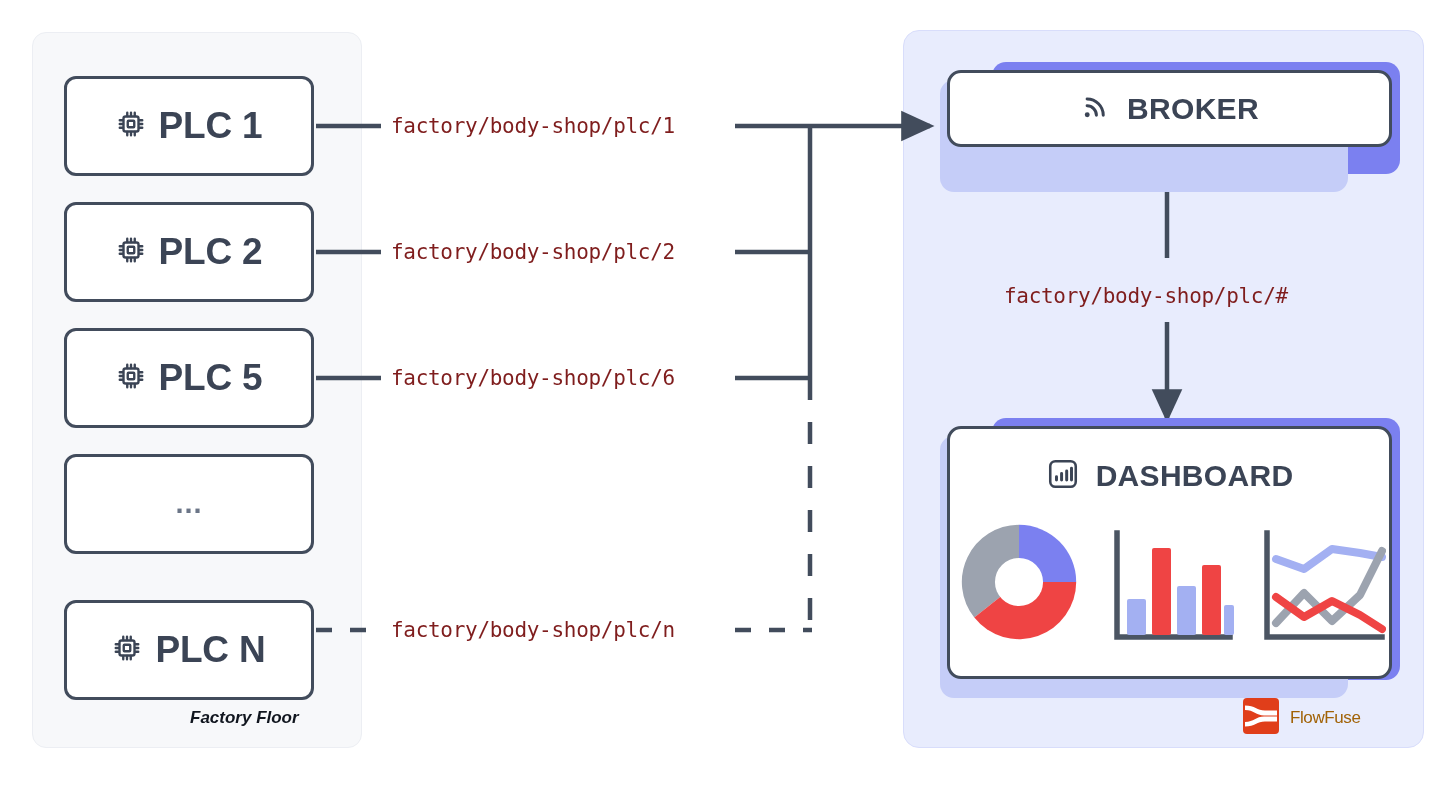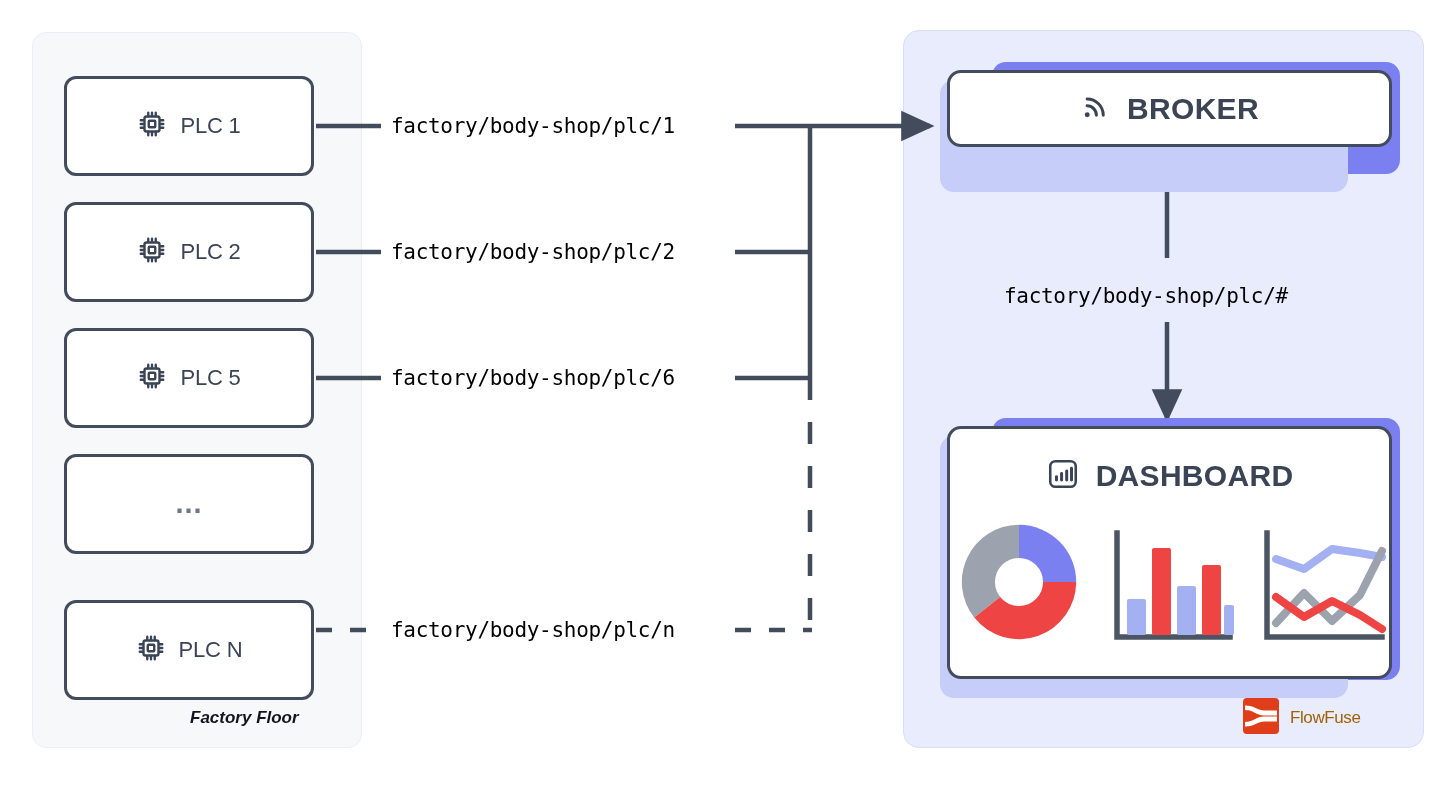--- a/index.html
+++ b/index.html
@@ -48,22 +48,22 @@
     box-sizing: border-box;
     background: #ffffff;
     border: 3px solid #424c5c;
     border-radius: 12px;
     display: flex;
     align-items: center;
     justify-content: center;
     gap: 13px;
   }
   .plc-label {
-    font-size: 22px;
-    font-weight: normal;
+    font-size: 37px;
+    font-weight: bold;
     color: #3b4455;
     letter-spacing: -0.2px;
   }
   .plc-ellipsis {
     font-size: 29px;
     font-weight: bold;
     color: #6b7587;
     letter-spacing: 1px;
     line-height: 0.6;
   }
@@ -78,21 +78,21 @@
     font-weight: bold;
     color: #11161f;
     font-style: italic;
   }
 
   
   .topic {
     position: absolute;
     font-family: "DejaVu Sans Mono", monospace;
     font-size: 21px;
-    color: #000000;
+    color: #7f1d1d;
     white-space: nowrap;
     letter-spacing: -0.3px;
   }
 
   
   #wiring {
     position: absolute;
     left: 0;
     top: 0;
     width: 1452px;

